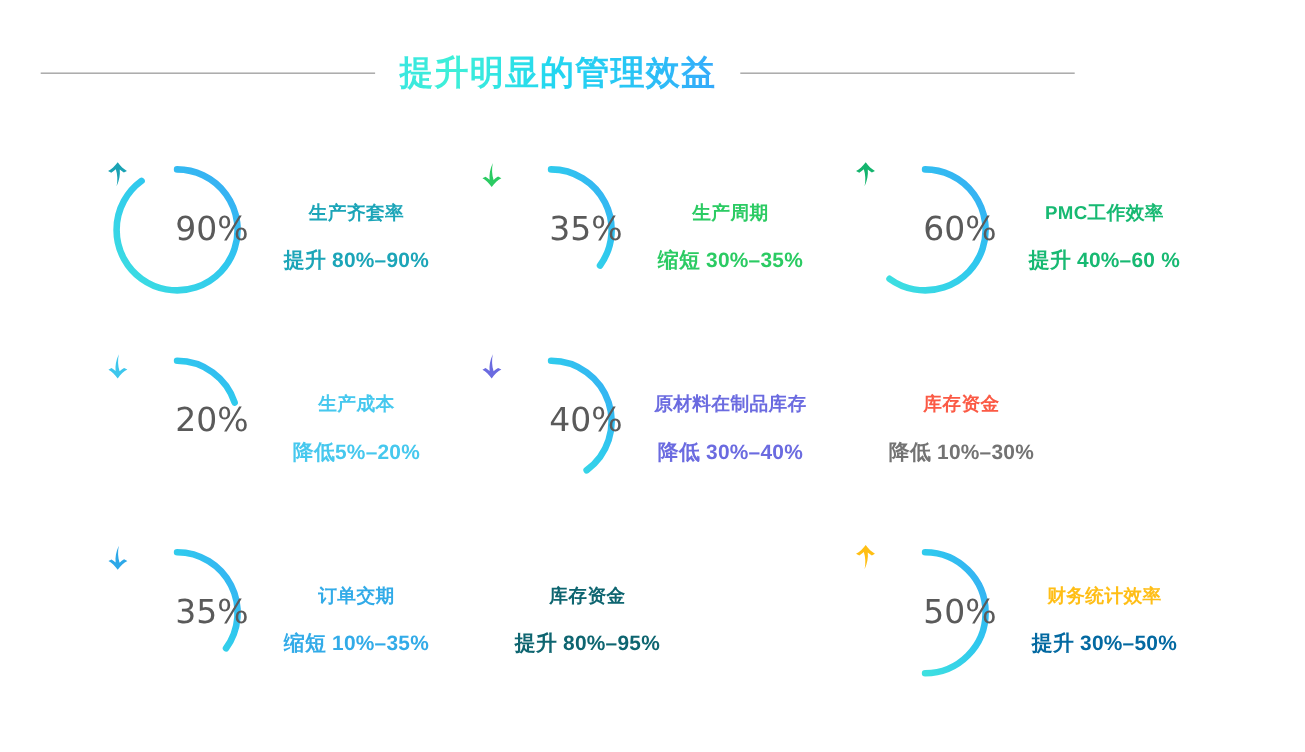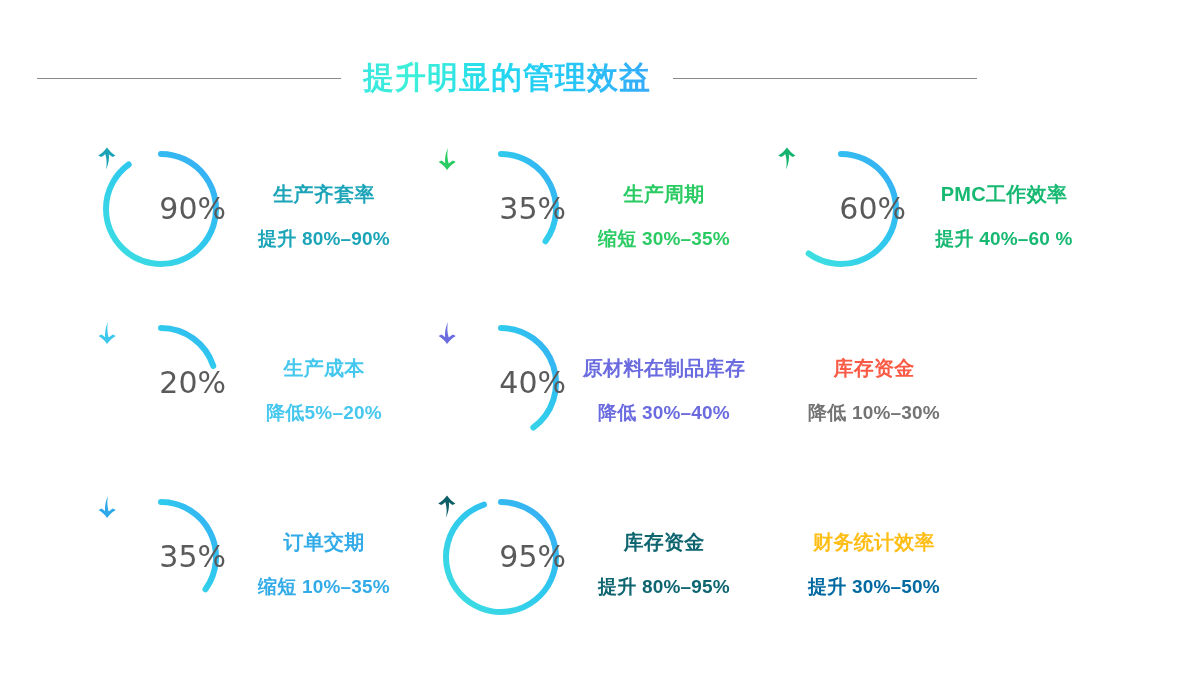--- a/index.html
+++ b/index.html
@@ -12,21 +12,21 @@
     height: 684px;
     font-family: "Liberation Sans", "DejaVu Sans", sans-serif;
     overflow: hidden;
     position: relative;
   }
 
   
   .header {
     position: absolute;
     left: 0;
-    top: 52px;
+    top: 40px;
     width: 1014px;
     height: 52px;
     display: flex;
     align-items: center;
     justify-content: center;
     gap: 22px;
   }
   .rule {
     height: 1px;
     width: 304px;
@@ -105,21 +105,21 @@
   }
   .card-text {
     margin-left: 14px;
     display: flex;
     flex-direction: column;
     align-items: center;
     justify-content: center;
     min-width: 168px;
   }
   .card-title {
-    font-size: 20px;
+    font-size: 17px;
     font-weight: bold;
     line-height: 1.2;
     white-space: nowrap;
     letter-spacing: 0.3px;
     margin-top: 16px;
   }
   .card-sub {
     margin-top: 20px;
     font-size: 19px;
     font-weight: bold;
@@ -284,42 +284,42 @@
           <path d="M11 23.0 C8.4 19.3 5.6 16.9 2.6 15.1 L5.4 13.6 C6.8 14.4 8.0 15.3 9.1 16.3 C8.7 11.7 9.4 6.5 12.0 1.1 C10.9 6.4 11.2 11.9 12.7 16.6 C14.0 15.4 15.3 14.4 16.8 13.5 L19.8 15.0 C16.5 16.8 13.7 19.2 11 23.0 Z" fill="#2DA8E8"></path>
         </svg>
       </div>
     </div>
     <div class="card-text">
       <div class="card-title" style="color:#32ABE8">订单交期</div>
       <div class="card-sub" style="color:#32ABE8">缩短 10%–35%</div>
     </div>
   </div>
     <div class="card">
-    <div class="gauge">
-      <svg width="130" height="130" viewBox="0 0 130 130">
-        <defs>
-          <linearGradient id="ringgrad7" x1="0" y1="1" x2="1" y2="0">
-            <stop offset="0%" stop-color="#3EE0E0"></stop>
-            <stop offset="55%" stop-color="#2FC8EE"></stop>
-            <stop offset="100%" stop-color="#39A9F5"></stop>
-          </linearGradient>
-        </defs>
-        <path d="M 65.00 10.00 A 55 55 0 1 1 48.00 12.69" fill="none" stroke="url(#ringgrad7)" stroke-width="6" stroke-linecap="round"></path>
-      </svg>
-      <div class="gauge-center">
-        <div class="gauge-value">95%</div>
-        <svg class="gauge-arrow" viewBox="0 0 22 24">
-          <path d="M11 0.5 C13.6 4.2 16.4 6.6 19.4 8.4 L16.6 9.9 C15.2 9.1 14.0 8.2 12.9 7.2 C13.3 11.8 12.6 17.0 10.0 22.4 C11.1 17.1 10.8 11.6 9.3 6.9 C8.0 8.1 6.7 9.1 5.2 10.0 L2.2 8.5 C5.5 6.7 8.3 4.3 11 0.5 Z" fill="#0C5F66"></path>
-        </svg>
-      </div>
-    </div>
     <div class="card-text">
       <div class="card-title" style="color:#0E6570">库存资金</div>
       <div class="card-sub" style="color:#0E6570">提升 80%–95%</div>
     </div>
   </div>
     <div class="card">
+    <div class="gauge">
+      <svg width="130" height="130" viewBox="0 0 130 130">
+        <defs>
+          <linearGradient id="ringgrad8" x1="0" y1="1" x2="1" y2="0">
+            <stop offset="0%" stop-color="#3EE0E0"></stop>
+            <stop offset="55%" stop-color="#2FC8EE"></stop>
+            <stop offset="100%" stop-color="#39A9F5"></stop>
+          </linearGradient>
+        </defs>
+        <path d="M 65.00 10.00 A 55 55 0 0 1 65.00 120.00" fill="none" stroke="url(#ringgrad8)" stroke-width="6" stroke-linecap="round"></path>
+      </svg>
+      <div class="gauge-center">
+        <div class="gauge-value">50%</div>
+        <svg class="gauge-arrow" viewBox="0 0 22 24">
+          <path d="M11 0.5 C13.6 4.2 16.4 6.6 19.4 8.4 L16.6 9.9 C15.2 9.1 14.0 8.2 12.9 7.2 C13.3 11.8 12.6 17.0 10.0 22.4 C11.1 17.1 10.8 11.6 9.3 6.9 C8.0 8.1 6.7 9.1 5.2 10.0 L2.2 8.5 C5.5 6.7 8.3 4.3 11 0.5 Z" fill="#FFBF14"></path>
+        </svg>
+      </div>
+    </div>
     <div class="card-text">
       <div class="card-title" style="color:#FFBE16">财务统计效率</div>
       <div class="card-sub" style="color:#0369a1">提升 30%–50%</div>
     </div>
   </div>
   </div>
 
 </body></html>

